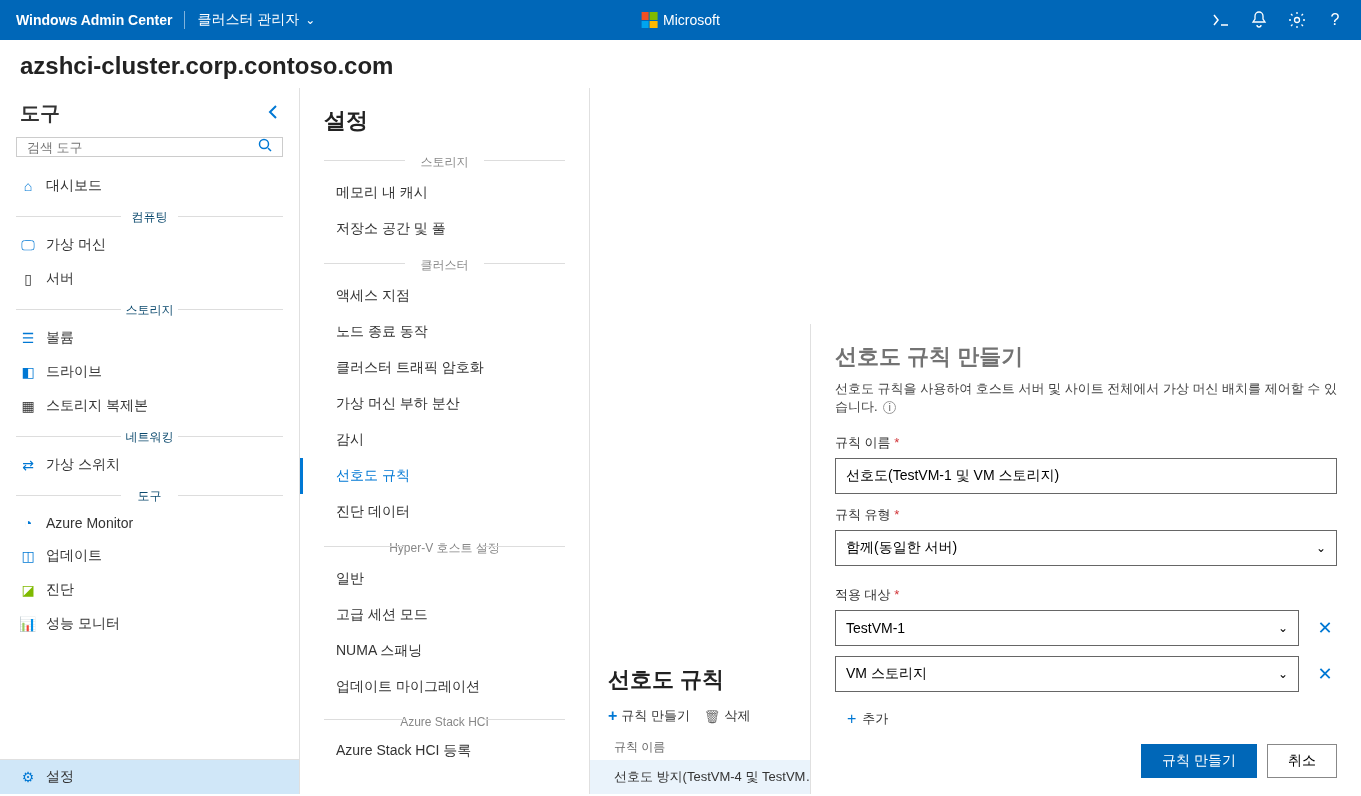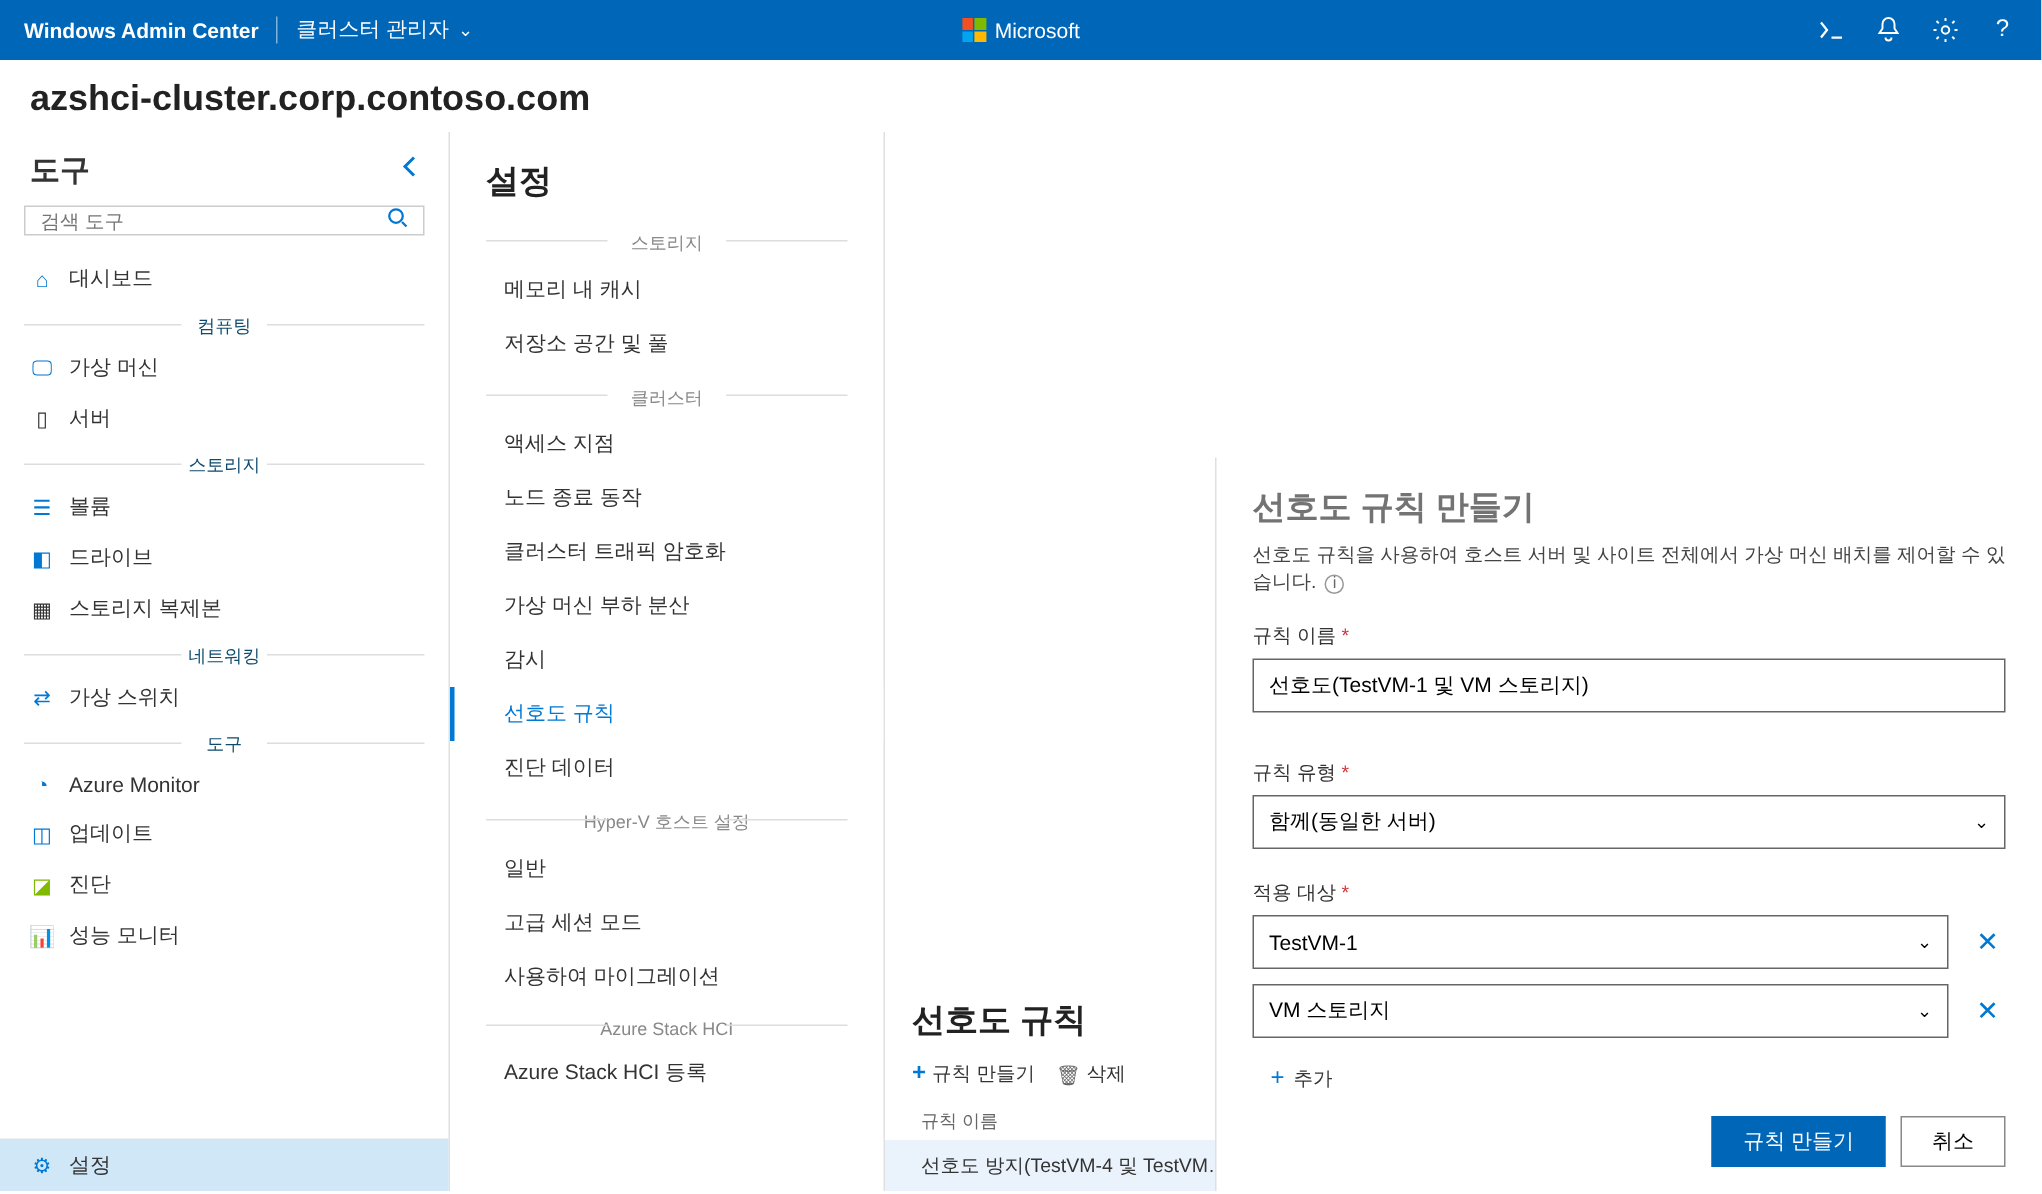--- a/index.html
+++ b/index.html
@@ -54,21 +54,21 @@
 .tb-btn .plus { color: #0078d4; font-size: 16px; font-weight: bold; }
 .tb-btn .trash { color: #666; }
 .rules-header-row { font-size: 12px; color: #666; padding: 4px 24px; }
 .rule-row { font-size: 13px; padding: 8px 24px; background: #eaf3fb; color: #333; white-space: nowrap; overflow: hidden; cursor: pointer; }
 
 .panel { flex: 1; padding: 18px 24px 0; position: relative; display: flex; flex-direction: column; border-left: 1px solid #e0e0e0; }
 .panel-title { font-size: 22px; font-weight: 600; color: #737373; margin-bottom: 8px; }
 .panel-desc { font-size: 13px; color: #444; margin-bottom: 18px; line-height: 1.4; }
 .field-label { font-size: 13px; color: #333; margin-bottom: 6px; }
 .req { color: #d13438; }
-.text-input { width: 100%; height: 36px; border: 1px solid #666; padding: 0 10px; font-size: 14px; margin-bottom: 31px; outline: none; }
+.text-input { width: 100%; height: 36px; border: 1px solid #666; padding: 0 10px; font-size: 14px; margin-bottom: 12px; outline: none; }
 .select-like { width: 100%; height: 36px; border: 1px solid #666; padding: 0 10px; font-size: 14px; display: flex; align-items: center; justify-content: space-between; margin-bottom: 20px; cursor: pointer; }
 .select-row { display: flex; align-items: center; gap: 14px; margin-bottom: 10px; }
 .select-row .select-like { flex: 1; margin-bottom: 0; }
 .remove-x { color: #0078d4; font-size: 18px; cursor: pointer; width: 24px; text-align: center; }
 .add-btn { display: flex; align-items: center; gap: 6px; color: #333; font-size: 13px; cursor: pointer; margin-top: 8px; margin-left: 12px; }
 .add-btn .plus { color: #0078d4; font-size: 16px; }
 
 .panel-footer { margin-top: auto; padding: 16px 0; display: flex; justify-content: flex-end; gap: 10px; }
 .btn { height: 34px; padding: 0 20px; font-size: 14px; border: 1px solid #888; background: #fff; cursor: pointer; }
 .btn.primary { background: #0067b8; color: #fff; border-color: #0067b8; }
@@ -206,21 +206,22 @@
     <div class="settings-item">액세스 지점</div>
     <div class="settings-item">노드 종료 동작</div>
     <div class="settings-item">클러스터 트래픽 암호화</div>
     <div class="settings-item">가상 머신 부하 분산</div>
     <div class="settings-item">감시</div>
     <div class="settings-item selected">선호도 규칙</div>
     <div class="settings-item">진단 데이터</div>
     <div class="settings-group-label">Hyper-V 호스트 설정</div>
     <div class="settings-item">일반</div>
     <div class="settings-item">고급 세션 모드</div>
-    <div class="settings-item">사용하여 마이그레이션</div>
+    <div class="settings-item">NUMA 스패닝</div>
+    <div class="settings-item">업데이트 마이그레이션</div>
     <div class="settings-group-label">Azure Stack HCI</div>
     <div class="settings-item">Azure Stack HCI 등록</div>
   </div>
 
   <div class="rules-col">
     <div class="rules-title">선호도 규칙</div>
     <div class="rules-toolbar">
       <span class="tb-btn">
           <span class="plus">+</span>
           <span>규칙 만들기</span>

